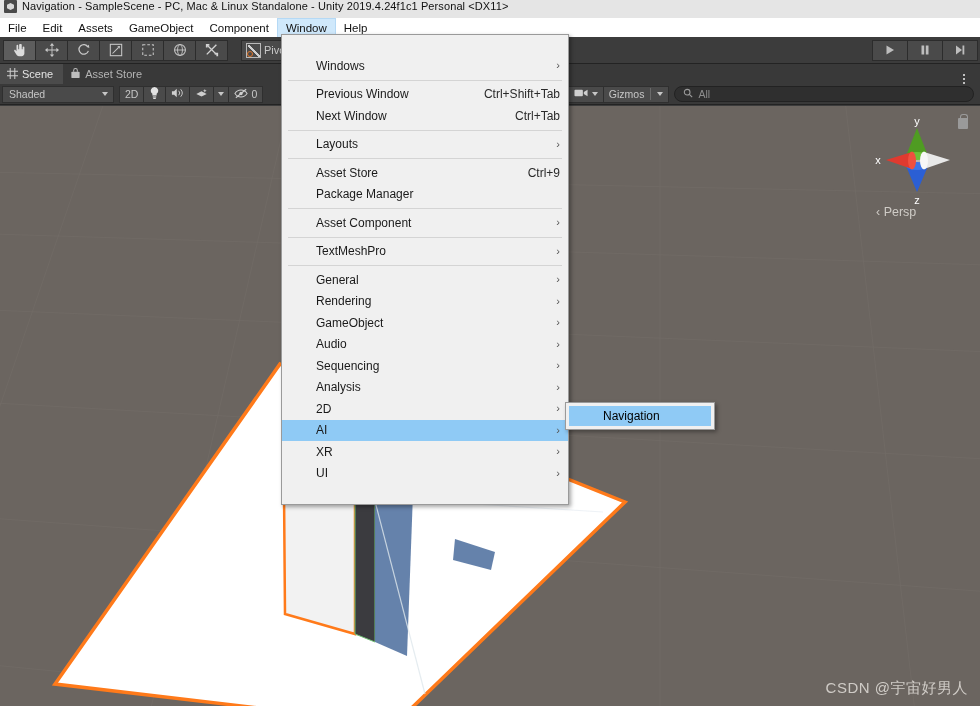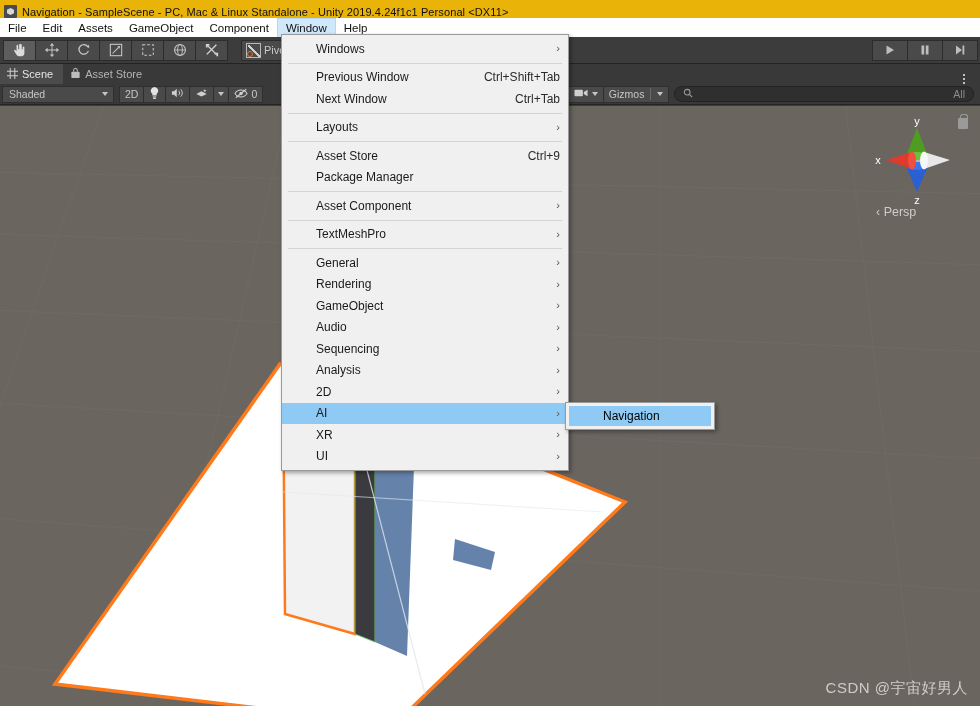--- a/index.html
+++ b/index.html
@@ -7,23 +7,23 @@
     width: 980px; height: 706px;
     font-family: "Liberation Sans", sans-serif;
     background: #3c3c3c;
     overflow: hidden;
     position: relative;
   }
 
   
   .titlebar {
     height: 18px;
-    background: #eab308;
+    background: #e5e5e5;
     display: flex;
-    align-items: flex-end;
+    align-items: flex-start;
     padding-left: 4px;
     font-size: 11px;
     color: #111;
     position: relative;
     z-index: 5;
   }
   .title-icon {
     width: 13px; height: 13px;
     background: #4a4a4a;
     margin-right: 5px;
@@ -170,21 +170,20 @@
     height: 16px;
     background: #2f2f2f;
     border: 1px solid #222;
     border-radius: 8px;
     display: flex; align-items: center;
     padding: 0 8px;
     color: #8d8d8d;
     font-size: 10.5px;
     margin: 0 4px 0 6px;
     gap: 5px;
-    justify-content: space-between;
   }
 
   
   .viewport {
     position: absolute;
     left: 0; top: 106px;
     width: 980px; height: 600px;
     background: #6b6560;
     overflow: hidden;
   }
@@ -222,21 +221,21 @@
   .menu {
     position: absolute;
     left: 281px; top: 34px;
     width: 288px;
     background: #f0f0f0;
     border: 1px solid #9a9a9a;
     box-shadow: 2px 2px 4px rgba(0,0,0,.35);
     font-size: 12px;
     color: #1a1a1a;
     z-index: 40;
-    padding: 3px 0;
+    padding: 20px 0;
   }
   .mi {
     height: 21.5px;
     display: flex; align-items: center;
     padding: 0 8px 0 34px;
     white-space: nowrap;
     position: relative;
   }
   .mi.hl { background: #8fcaf5; gap: 40px; }
   .mi .shortcut { margin-left: auto; color: #2a2a2a; }

